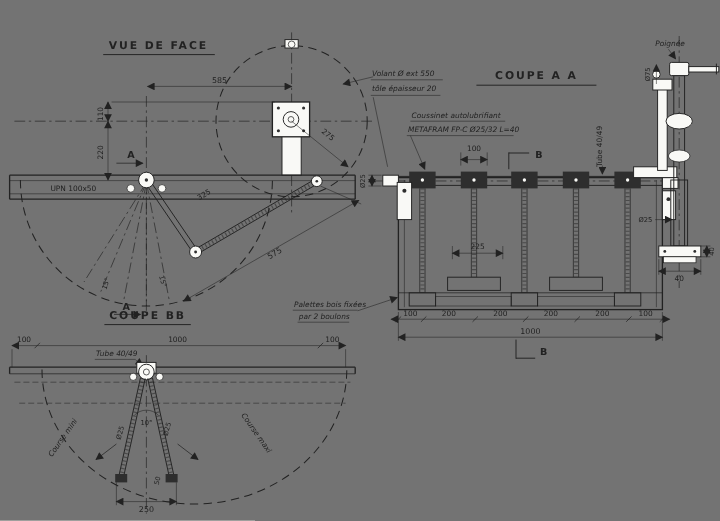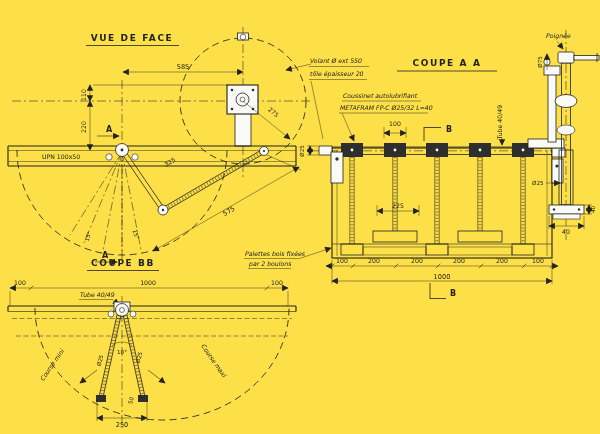--- a/index.html
+++ b/index.html
@@ -1,16 +1,16 @@
 <!DOCTYPE html>
 <html><head>
 <meta charset="utf-8">
 <style>
   html,body{margin:0;padding:0;background:#e8e8e4;}
-  #sheet{position:relative;width:600px;height:434px;background:#fde047;overflow:hidden;
+  #sheet{position:relative;width:600px;height:434px;background:#737373;overflow:hidden;
          font-family:"DejaVu Sans",sans-serif;}
   svg{position:absolute;left:0;top:0;}
   text{font-family:"DejaVu Sans",sans-serif;fill:#222;}
   .t6{font-size:6.2px}.t55{font-size:5.6px}.t65{font-size:6.6px}
   .t8{font-size:8px;font-weight:bold}
   .title{font-size:9px;font-weight:bold;letter-spacing:1.6px}
   .it{font-style:italic}
   .mid{text-anchor:middle}
   .ln{stroke:#222;fill:none}
   .w1{stroke-width:1.1}.w8{stroke-width:.8}.w6{stroke-width:.6}.w4{stroke-width:.45}

